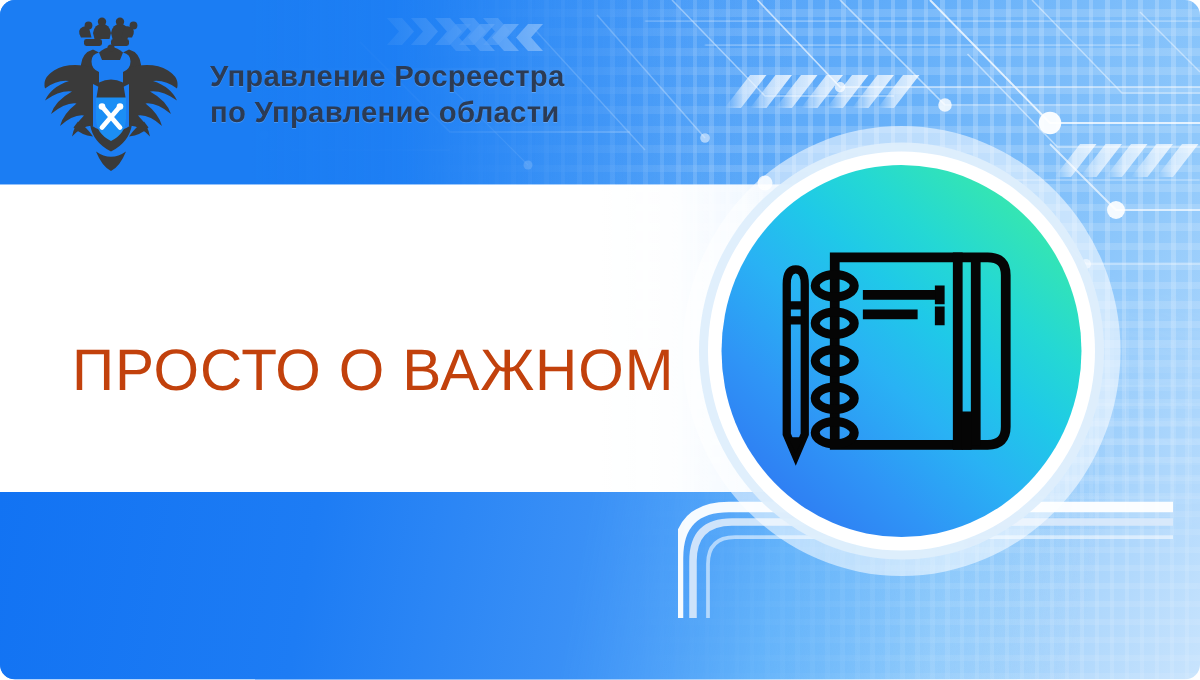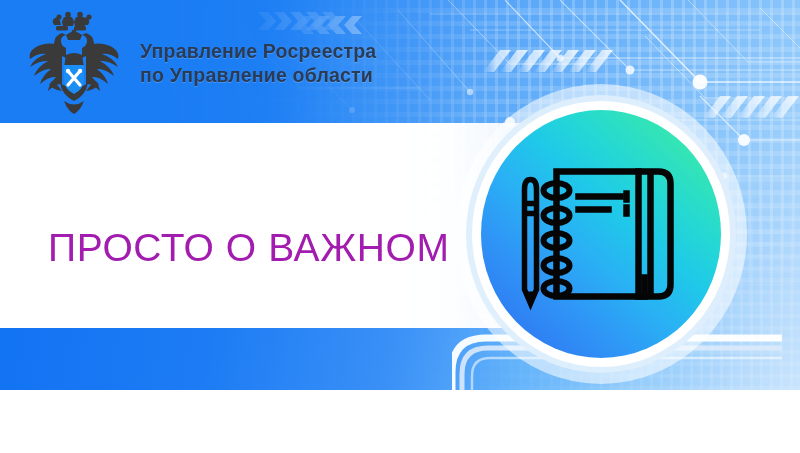--- a/index.html
+++ b/index.html
@@ -8,23 +8,24 @@
     padding: 0;
     background: #ffffff;
   }
   body {
     font-family: "Liberation Sans", sans-serif;
   }
 
   #slide {
     position: relative;
     width: 800px;
-    height: 390px;
+    height: 453px;
     overflow: hidden;
     background: #ffffff;
+    border-radius: 10px;
   }
 
   
   .bg-base {
     position: absolute;
     inset: 0;
     background: linear-gradient(120deg, #2f86f6 0%, #3d92f8 28%, #63aef9 58%, #8fc8fb 80%, #c9e4fd 100%);
   }
 
   
@@ -111,21 +112,21 @@
       rgba(255,255,255,0.92) 62%, rgba(255,255,255,0.55) 70%,
       rgba(255,255,255,0.12) 78%, rgba(255,255,255,0) 85%);
   }
 
   .headline {
     position: absolute;
     left: 48px;
     top: 226px;
     font-size: 39px;
     font-weight: 400;
-    color: #a21caf;
+    color: #c2410c;
     letter-spacing: 0.6px;
     white-space: nowrap;
   }
 
   
   .bottom-band {
     position: absolute;
     left: 0;
     top: 328px;
     width: 100%;

